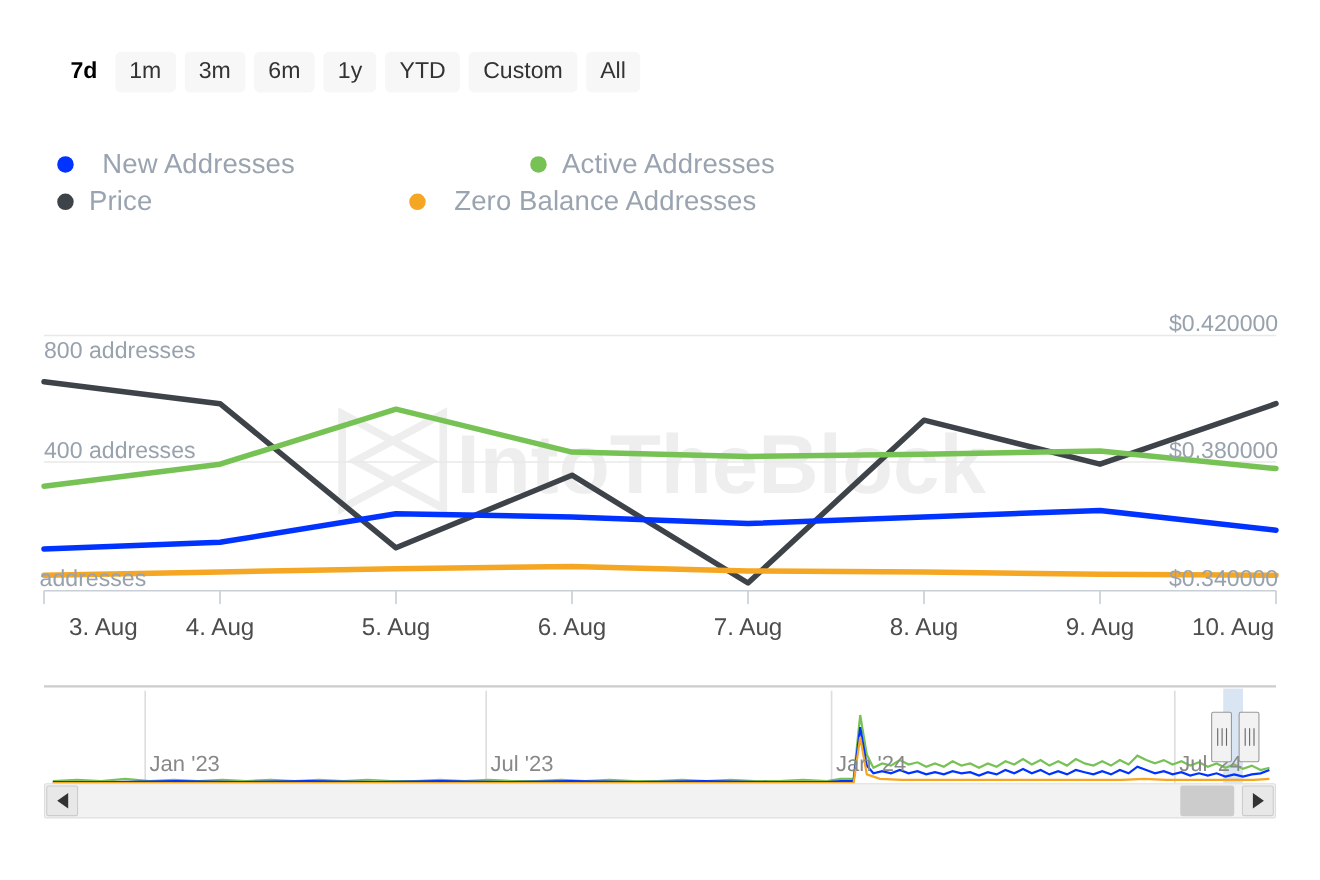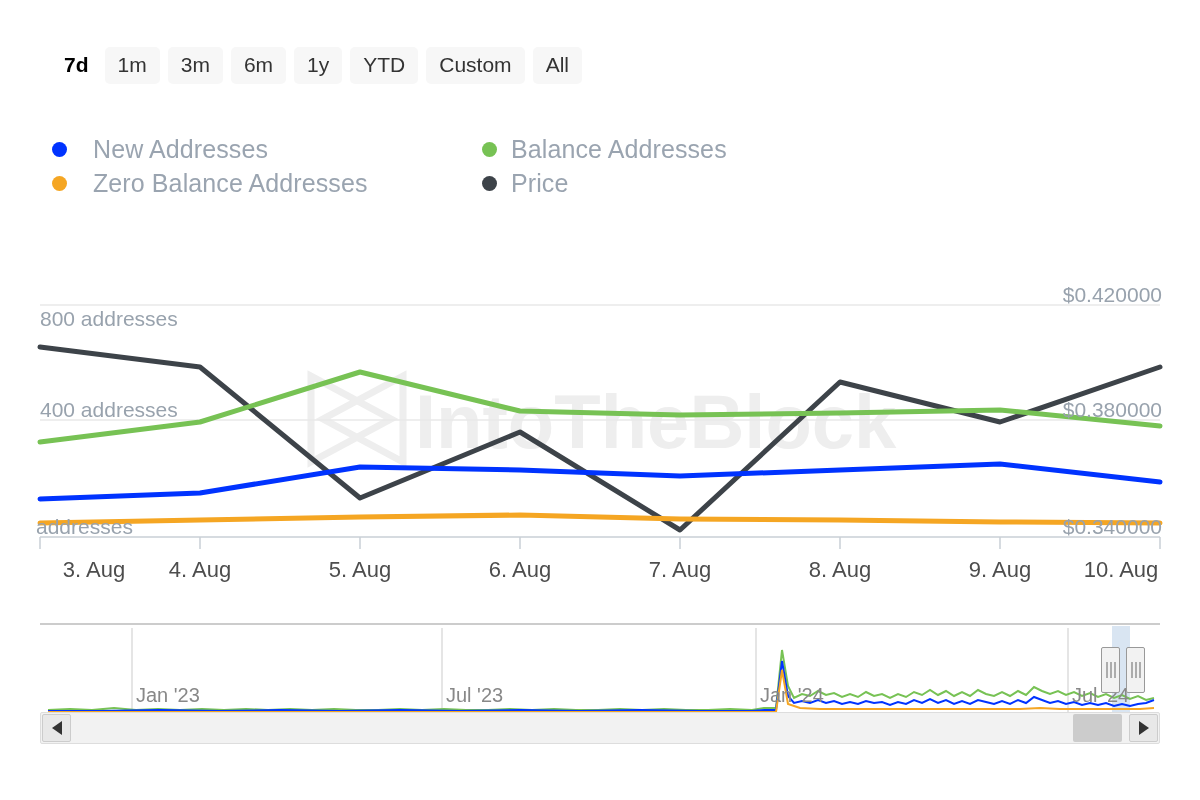--- a/index.html
+++ b/index.html
@@ -213,29 +213,29 @@
     <button class="range-btn">All</button>
   </div>
 
   <div class="legend">
     <div class="legend-item col1">
       <span class="legend-dot" style="background:#0033ff"></span>
       <span class="legend-label">New Addresses</span>
     </div>
     <div class="legend-item col2">
       <span class="legend-dot" style="background:#77c254"></span>
-      <span class="legend-label">Balance Addresses</span>
+      <span class="legend-label">Active Addresses</span>
+    </div>
+    <div class="legend-item col2">
+      <span class="legend-dot" style="background:#3d4349"></span>
+      <span class="legend-label">Price</span>
     </div>
     <div class="legend-item col1">
       <span class="legend-dot" style="background:#f5a623"></span>
       <span class="legend-label">Zero Balance Addresses</span>
-    </div>
-    <div class="legend-item col2">
-      <span class="legend-dot" style="background:#3d4349"></span>
-      <span class="legend-label">Price</span>
     </div>
   </div>
 
   <div class="watermark">
     <svg width="620" height="115" viewBox="0 0 620 115">
       <g fill="none" stroke="#eeeeee" stroke-width="7">
         <path d="M16 14 L96 57 L16 100 Z"></path>
         <path d="M108 14 L28 57 L108 100 Z"></path>
       </g>
       <text x="120" y="86" font-family="Liberation Sans, sans-serif" font-size="76" font-weight="bold" fill="#eeeeee">IntoTheBlock</text>

